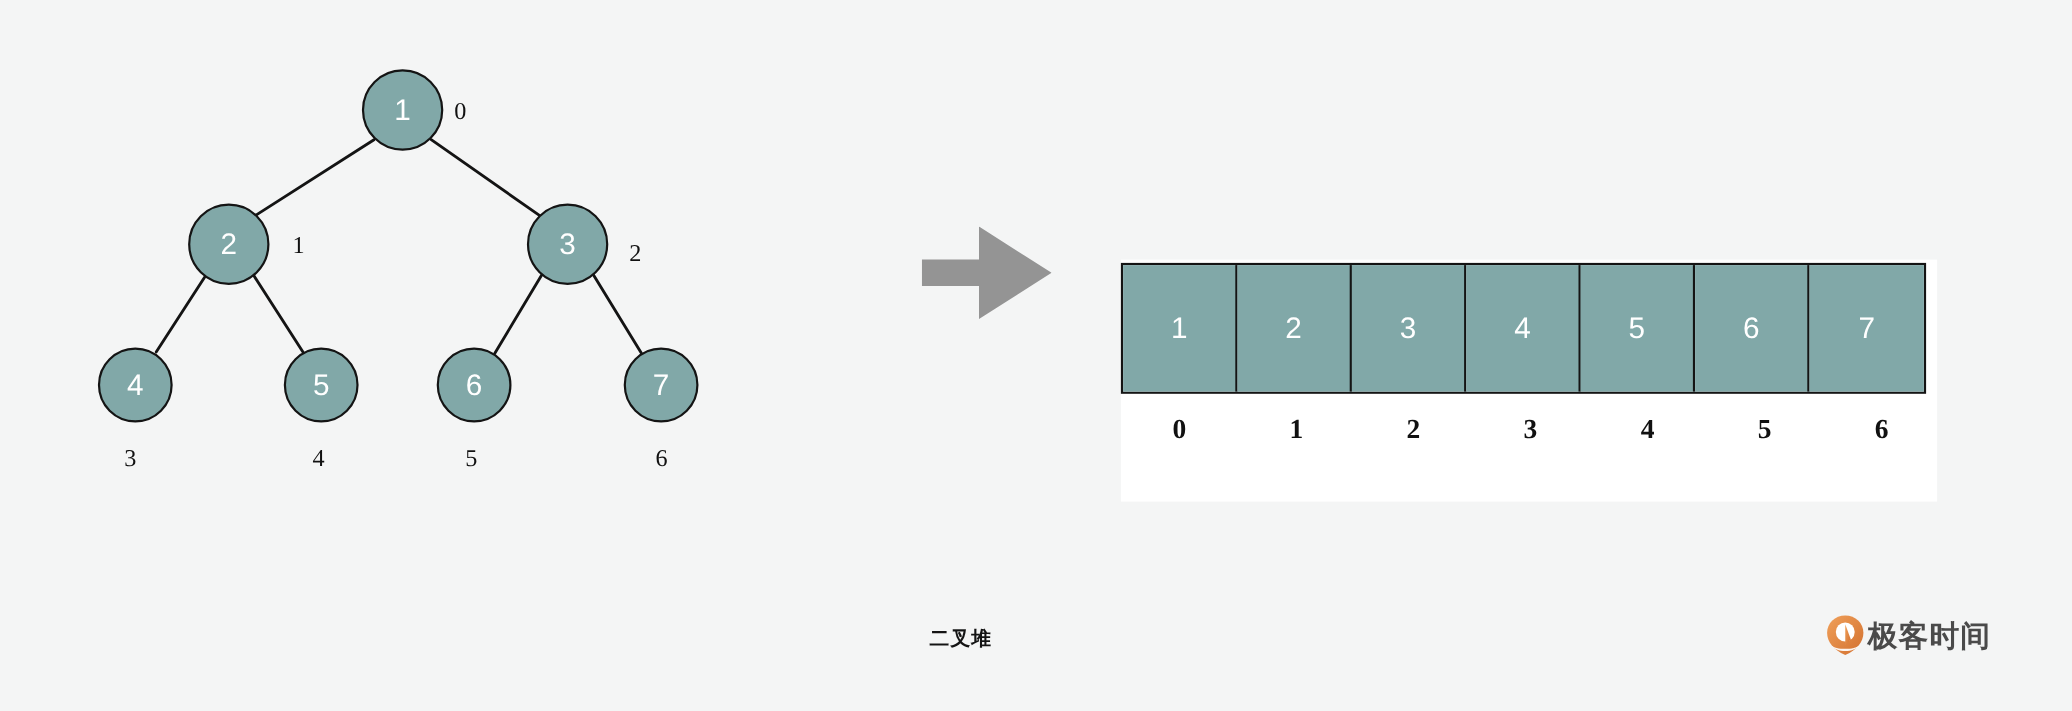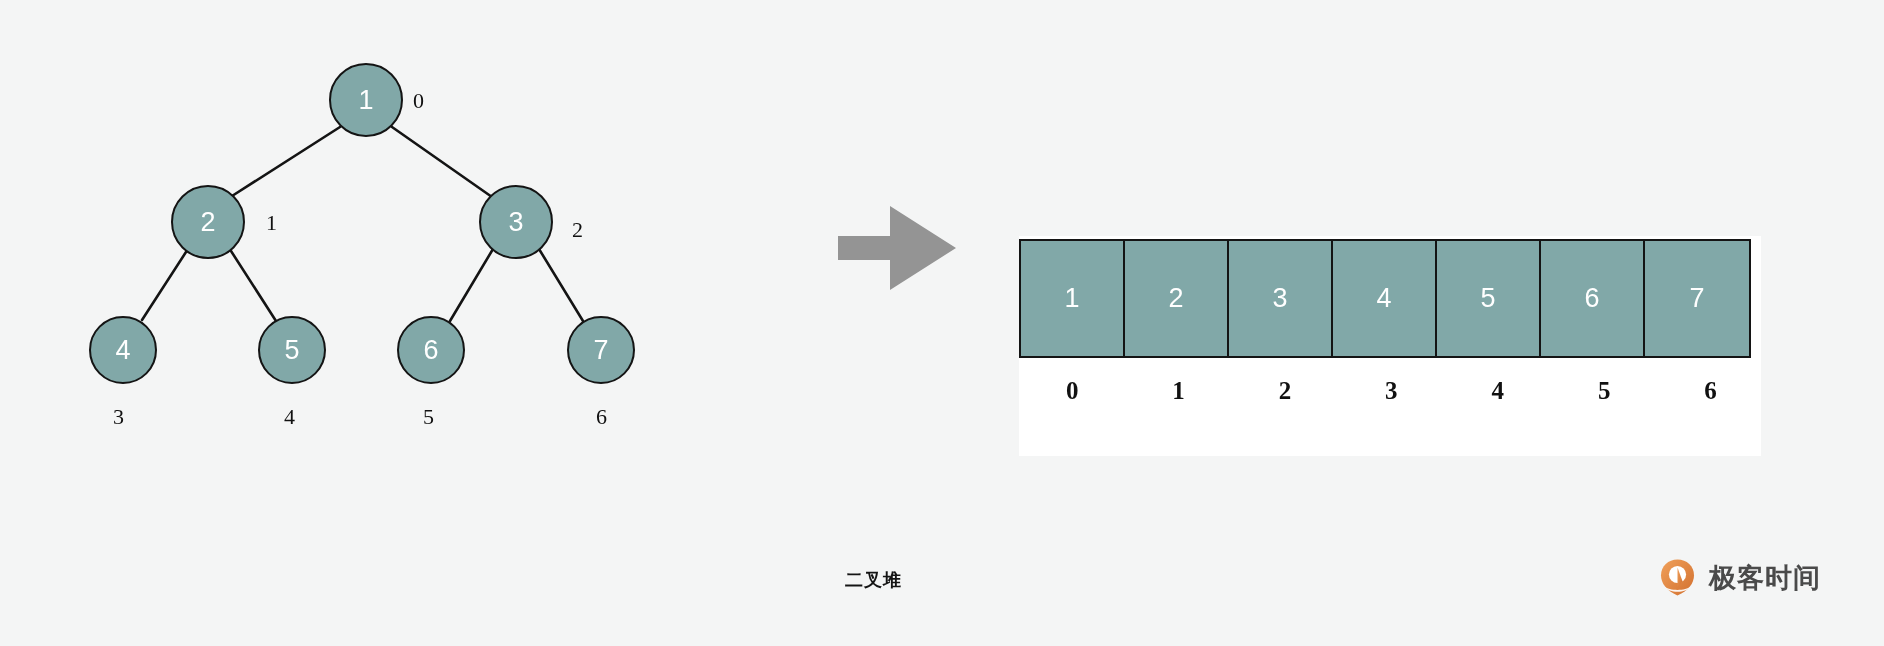--- a/index.html
+++ b/index.html
@@ -126,21 +126,21 @@
     white-space: nowrap;
   }
 
   
   #logo {
     position: absolute;
     left: 1658px;
     top: 558px;
     display: flex;
     align-items: center;
-    gap: 12px;
+    gap: 1px;
   }
   #logo-mark {
     width: 39px;
     height: 39px;
     flex: 0 0 auto;
   }
   #logo-text {
     font-size: 27px;
     font-weight: bold;
     color: #4a4a4a;

